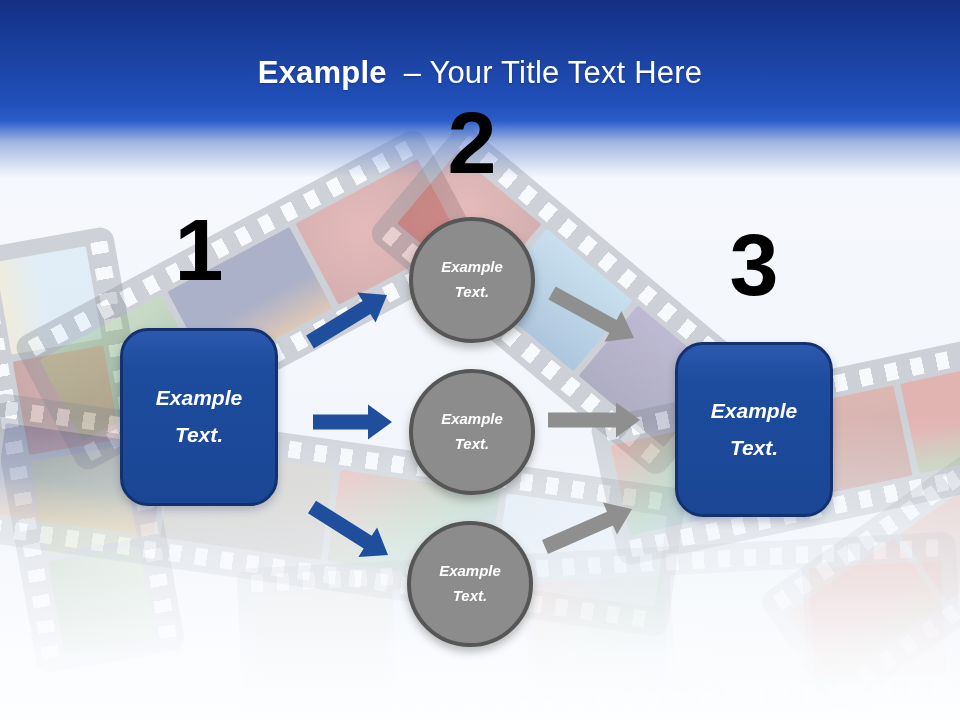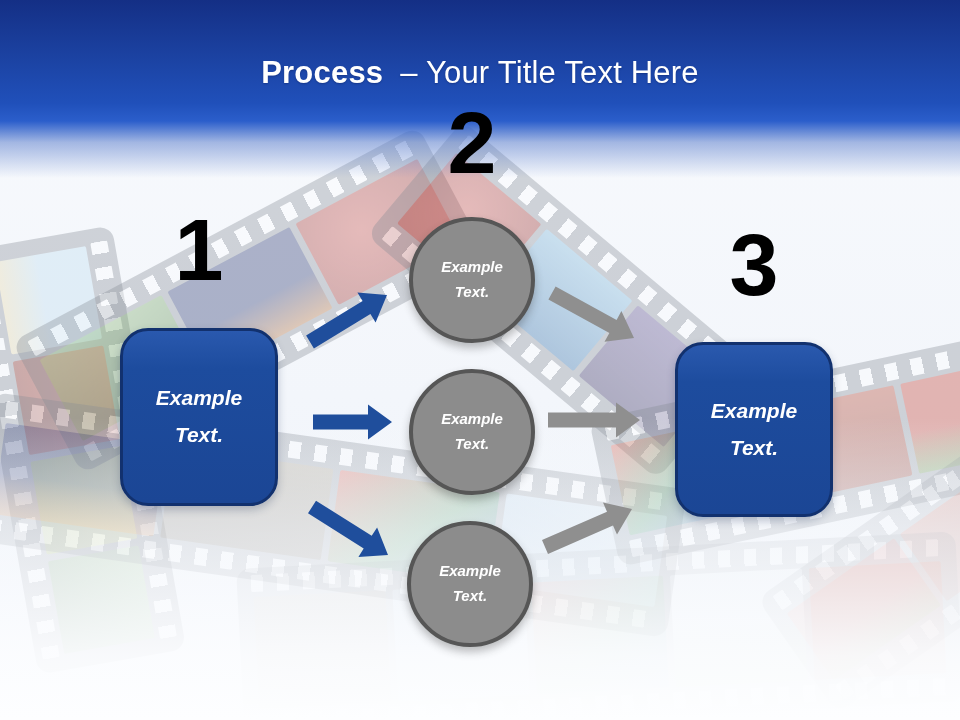--- a/index.html
+++ b/index.html
@@ -151,21 +151,21 @@
           <div class="photo" style="background: linear-gradient(140deg, rgb(216, 74, 58), rgb(58, 138, 74) 55%, rgb(42, 95, 174));"></div>
           <div class="photo" style="background: linear-gradient(rgb(223, 233, 240) 45%, rgb(106, 163, 79));"></div>
           <div class="photo" style="background: linear-gradient(rgb(181, 69, 47), rgb(138, 47, 31));"></div>
         </div>
         <div class="holes"></div>
       </div>
     </div>
   <div class="bottom-fade"></div>
 
   <div class="header">
-    <h1 class="title"><span class="title-bold">Process</span><span class="title-rest">– Your Title Text Here</span></h1>
+    <h1 class="title"><span class="title-bold">Example</span><span class="title-rest">– Your Title Text Here</span></h1>
   </div>
 
   <svg class="arrow-layer" id="arrow-layer" width="960" height="720" viewBox="0 0 960 720">
       <polygon points="313.9,348.4 370.4,313.9 375.6,322.4 387.0,295.0 357.4,292.6 362.6,301.1 306.1,335.6" fill="#1f4e9c"></polygon>
       <polygon points="313.0,429.5 368.0,429.5 368.0,439.5 392.0,422.0 368.0,404.5 368.0,414.5 313.0,414.5" fill="#1f4e9c"></polygon>
       <polygon points="308.0,513.3 363.7,548.5 358.4,557.0 388.0,555.0 377.1,527.4 371.7,535.8 316.0,500.7" fill="#1f4e9c"></polygon>
       <polygon points="548.4,299.6 609.4,333.0 604.5,341.8 634.0,338.0 621.4,311.1 616.6,319.9 555.6,286.4" fill="#8f8f8f"></polygon>
       <polygon points="548.0,427.5 616.0,427.5 616.0,437.5 640.0,420.0 616.0,402.5 616.0,412.5 548.0,412.5" fill="#8f8f8f"></polygon>
       <polygon points="548.0,553.9 613.0,525.5 617.0,534.6 632.0,509.0 603.0,502.6 607.0,511.7 542.0,540.1" fill="#8f8f8f"></polygon>
     </svg>

